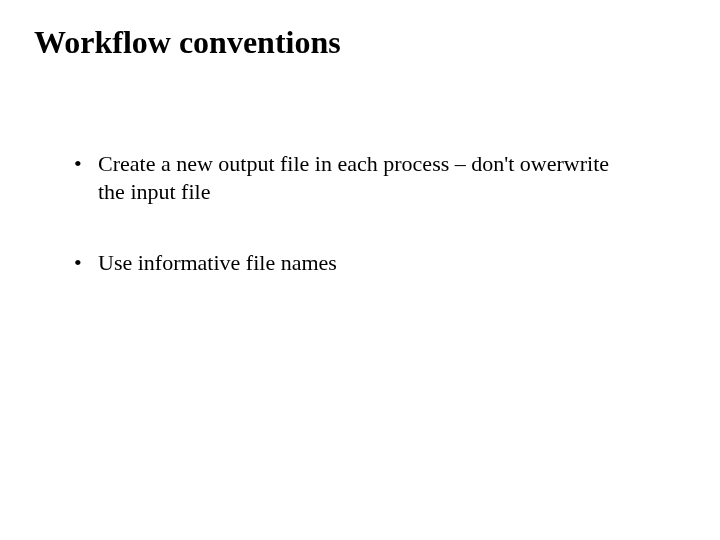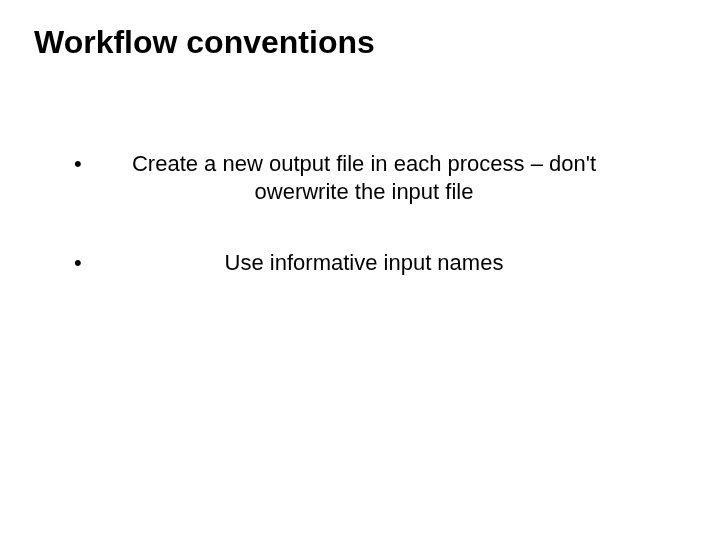--- a/index.html
+++ b/index.html
@@ -9,36 +9,36 @@
     height: 540px;
     background: #ffffff;
     font-family: Arial, Helvetica, sans-serif;
     color: #000000;
   }
   .slide {
     position: relative;
     width: 720px;
     height: 540px;
     box-sizing: border-box;
+    font-family: Liberation Serif, serif;
   }
   .title {
     position: absolute;
     left: 34px;
     top: 24px;
     font-size: 32px;
     font-weight: 700;
     line-height: 1.15;
     letter-spacing: 0px;
   }
   .content {
     position: absolute;
     left: 70px;
     top: 150px;
     right: 90px;
-    text-align: center;
   }
   ul.bullets {
     list-style: none;
     margin: 0;
     padding: 0;
   }
   ul.bullets > li {
     position: relative;
     font-size: 22px;
     line-height: 1.25;
@@ -59,17 +59,17 @@
 
 <div class="slide">
   <div class="title">Workflow conventions</div>
 
   <div class="content">
     <ul class="bullets">
       <li>
         <span>Create a new output file in each process – don't owerwrite the input file</span>
       </li>
       <li>
-        <span>Use informative input names</span>
+        <span>Use informative file names</span>
       </li>
     </ul>
   </div>
 </div>
 
 </body></html>

